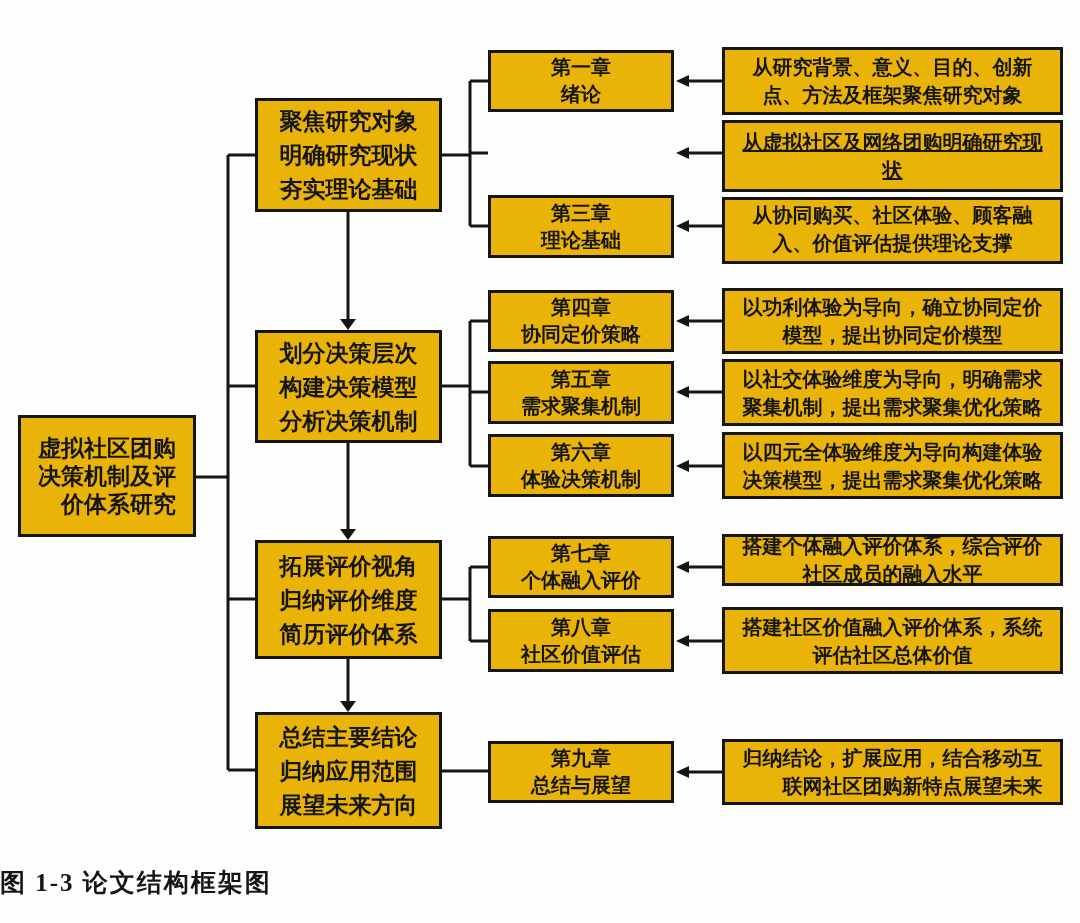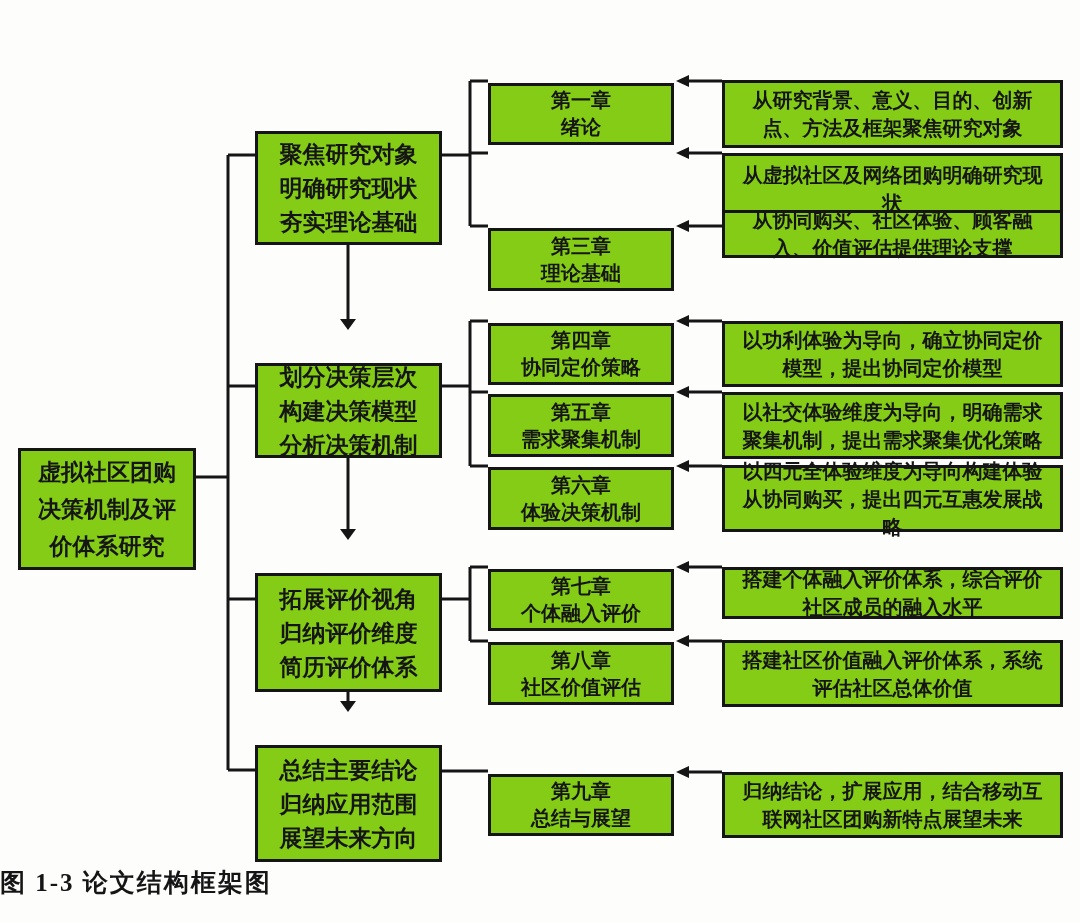--- a/index.html
+++ b/index.html
@@ -1,25 +1,25 @@
 <!DOCTYPE html>
 <html><head>
 <meta charset="utf-8">
 <style>
   html,body{margin:0;padding:0;background:#e8e8e8;}
   #stage{
     position:relative;width:1080px;height:923px;background:#fdfdfc;
     font-family:"Liberation Sans",sans-serif;color:#151515;overflow:hidden;
   }
   .box{
-    position:absolute;box-sizing:border-box;background:#84cc16;
+    position:absolute;box-sizing:border-box;background:#eab308;
     border:3px solid #151515;display:flex;align-items:center;justify-content:center;
-    text-align:center;font-weight:bold;white-space:pre-line;color:#151515;margin-top:33px;
+    text-align:center;font-weight:bold;white-space:pre-line;color:#151515;
   }
-  .root-box{left:18px;top:415px;width:178px;height:122px;font-size:23px;line-height:37px;}
+  .root-box{left:18px;top:415px;width:178px;height:122px;font-size:23px;line-height:28px;text-align:right;}
   .phase-box{left:255px;width:187px;font-size:23px;line-height:34px;}
   .chapter-box{left:488px;width:186px;font-size:20px;line-height:27px;}
   .desc-box{left:722px;width:341px;font-size:20px;line-height:28px;padding:2px 12px;}
   #connector-layer{position:absolute;left:0;top:0;}
   .caption{
     position:absolute;left:0;top:866px;width:100%;text-align:left;
     font-family:"Liberation Serif",serif;font-size:25px;font-weight:bold;
     letter-spacing:2px;color:#151515;
   }
 </style>
@@ -85,21 +85,21 @@
     </g>
   </svg>
 
   <div class="box root-box">虚拟社区团购
 决策机制及评
 价体系研究</div>
 
   <div class="box phase-box" style="top:98px;height:114px;">聚焦研究对象
 明确研究现状
 夯实理论基础</div>
-  <div class="box phase-box" style="top:330px;height:95px;">划分决策层次
+  <div class="box phase-box" style="top:330px;height:113px;">划分决策层次
 构建决策模型
 分析决策机制</div>
   <div class="box phase-box" style="top:540px;height:119px;">拓展评价视角
 归纳评价维度
 简历评价体系</div>
   <div class="box phase-box" style="top:712px;height:117px;">总结主要结论
 归纳应用范围
 展望未来方向</div>
 
   <div class="box chapter-box" style="top:50px;height:62px;">第一章
@@ -114,32 +114,32 @@
 体验决策机制</div>
   <div class="box chapter-box" style="top:536px;height:62px;">第七章
 个体融入评价</div>
   <div class="box chapter-box" style="top:741px;height:62px;">第九章
 总结与展望</div>
   <div class="box chapter-box" style="top:609px;height:63px;">第八章
 社区价值评估</div>
 
   <div class="box desc-box" style="top:47px;height:68px;">从研究背景、意义、目的、创新
 点、方法及框架聚焦研究对象</div>
-  <div class="box desc-box" style="top:120px;height:72px;">从虚拟社区及网络团购明确研究现
+  <div class="box desc-box" style="top:120px;height:72px;text-decoration:underline;">从虚拟社区及网络团购明确研究现
 状</div>
-  <div class="box desc-box" style="top:177px;height:48px;">从协同购买、社区体验、顾客融
+  <div class="box desc-box" style="top:197px;height:67px;font-family:Liberation Mono, monospace;">从协同购买、社区体验、顾客融
 入、价值评估提供理论支撑</div>
   <div class="box desc-box" style="top:288px;height:66px;">以功利体验为导向，确立协同定价
 模型，提出协同定价模型</div>
   <div class="box desc-box" style="top:359px;height:67px;">以社交体验维度为导向，明确需求
 聚集机制，提出需求聚集优化策略</div>
   <div class="box desc-box" style="top:432px;height:67px;">以四元全体验维度为导向构建体验
-从协同购买，提出四元互惠发展战略</div>
+决策模型，提出需求聚集优化策略</div>
   <div class="box desc-box" style="top:534px;height:52px;">搭建个体融入评价体系，综合评价
 社区成员的融入水平</div>
   <div class="box desc-box" style="top:607px;height:67px;">搭建社区价值融入评价体系，系统
 评估社区总体价值</div>
-  <div class="box desc-box" style="top:739px;height:66px;">归纳结论，扩展应用，结合移动互
+  <div class="box desc-box" style="top:739px;height:66px;text-align:right;">归纳结论，扩展应用，结合移动互
 联网社区团购新特点展望未来</div>
 
   <div class="caption">图 1-3 论文结构框架图</div>
 
 </div>
 
 </body></html>

